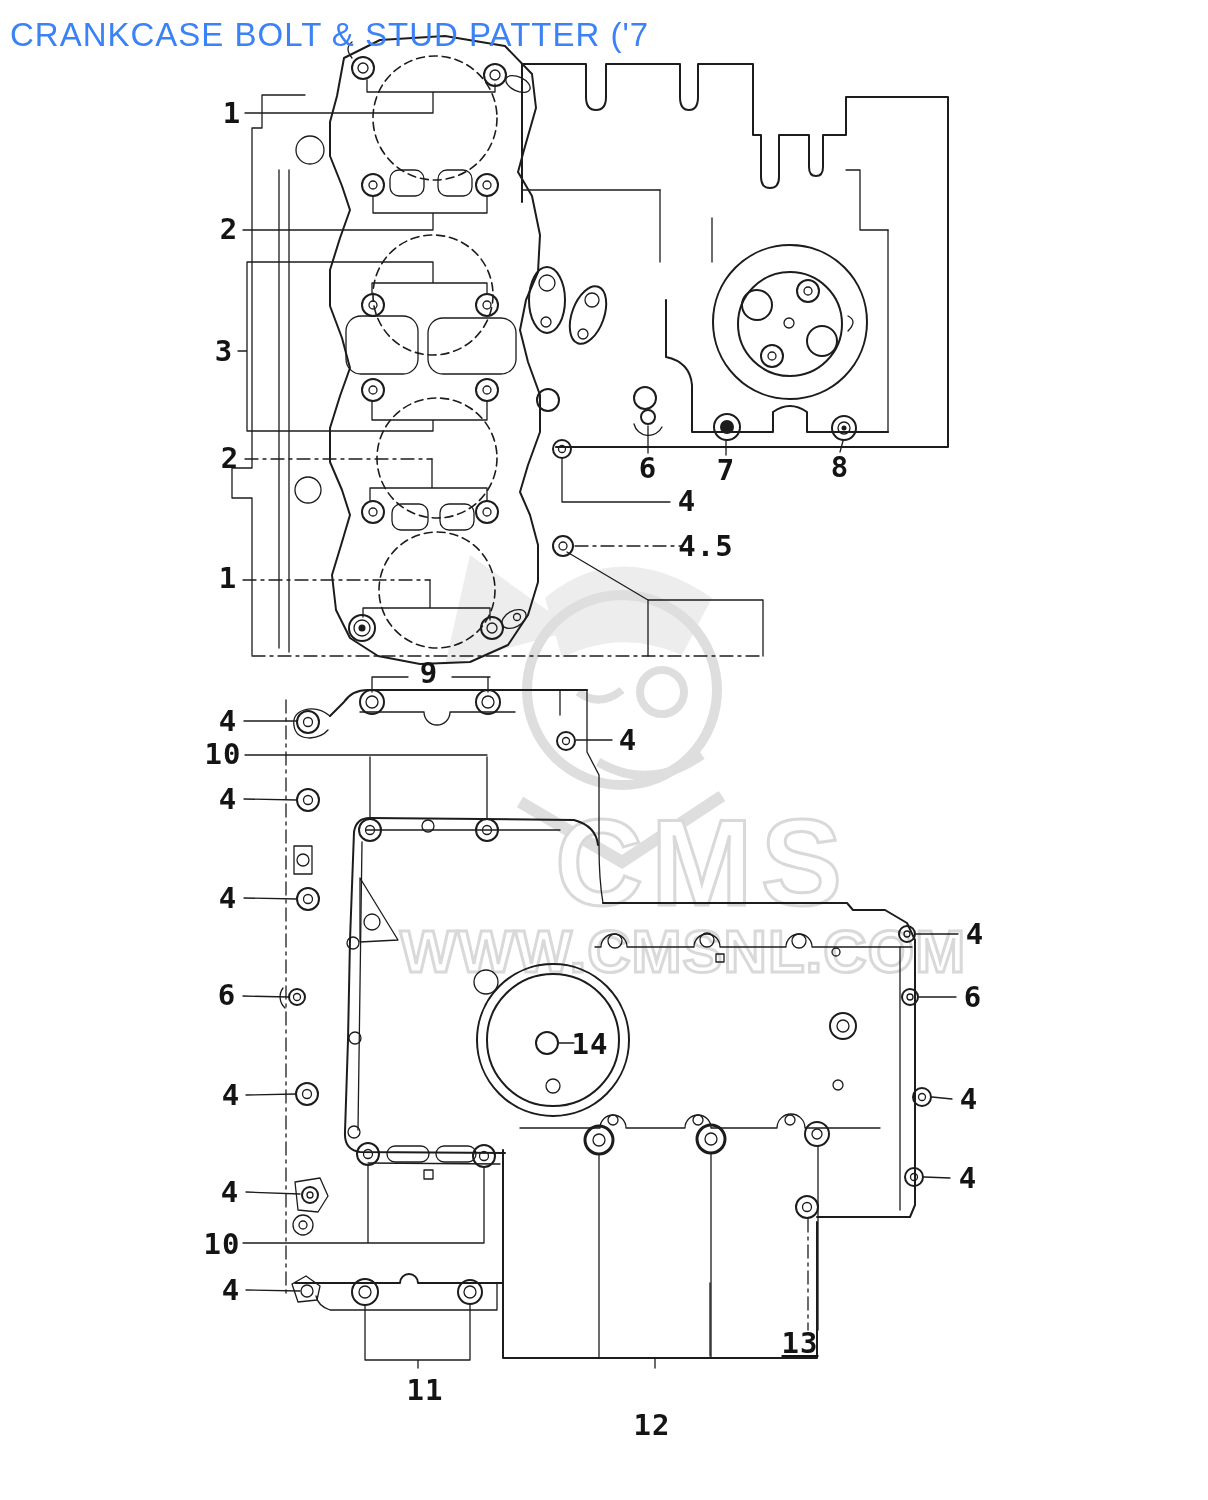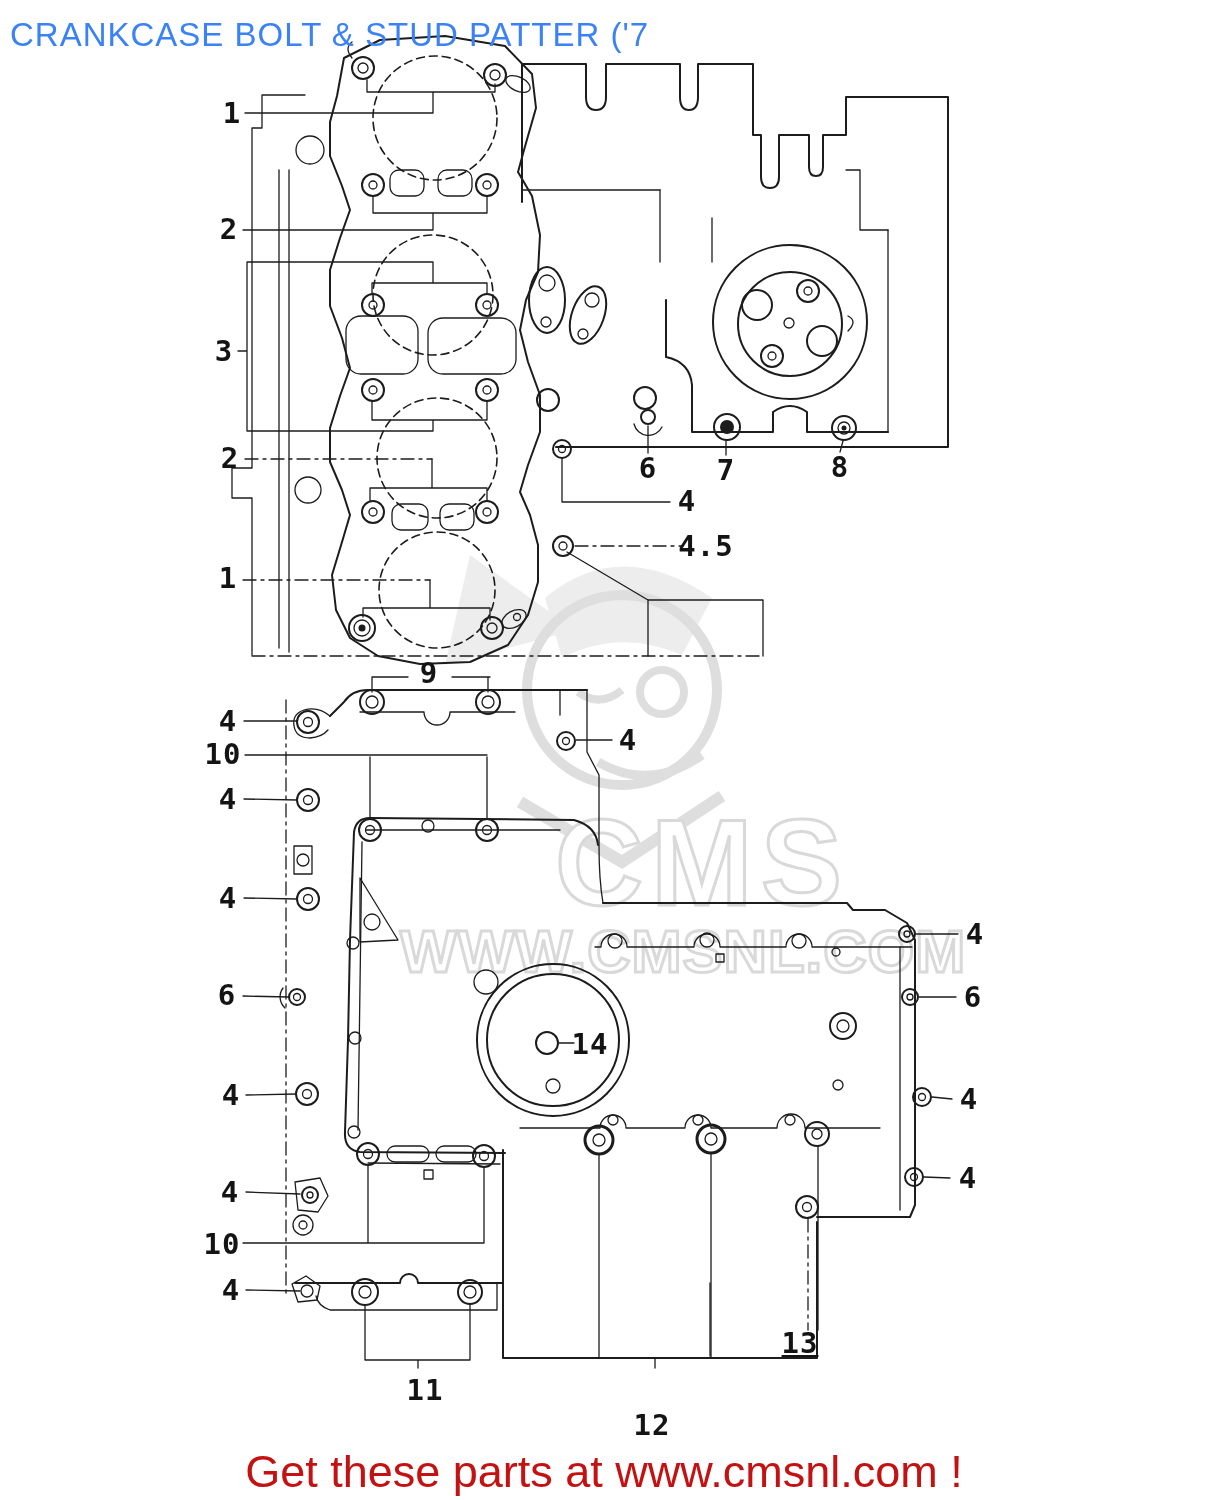--- a/index.html
+++ b/index.html
@@ -363,14 +363,13 @@
       <div class="callout" style="left: 628px; top: 740px;">4</div>
       <div class="callout" style="left: 975px; top: 934px;">4</div>
       <div class="callout" style="left: 973px; top: 997px;">6</div>
       <div class="callout" style="left: 969px; top: 1099px;">4</div>
       <div class="callout" style="left: 968px; top: 1178px;">4</div>
       <div class="callout" style="left: 590px; top: 1044px; text-align: center;">14</div>
       <div class="callout" style="left: 425px; top: 1356px; margin-top: 34px;">11</div>
       <div class="callout" style="left: 652px; top: 1387px; margin-top: 38px;">12</div>
       <div class="callout" style="left: 800px; top: 1343px; text-decoration: underline;">13</div>
     </div>
-  <div id="footer" style="color: rgb(196, 17, 17);">Get these parts at www.cmsnl.com !</div>
 </div>
 
 </body></html>

